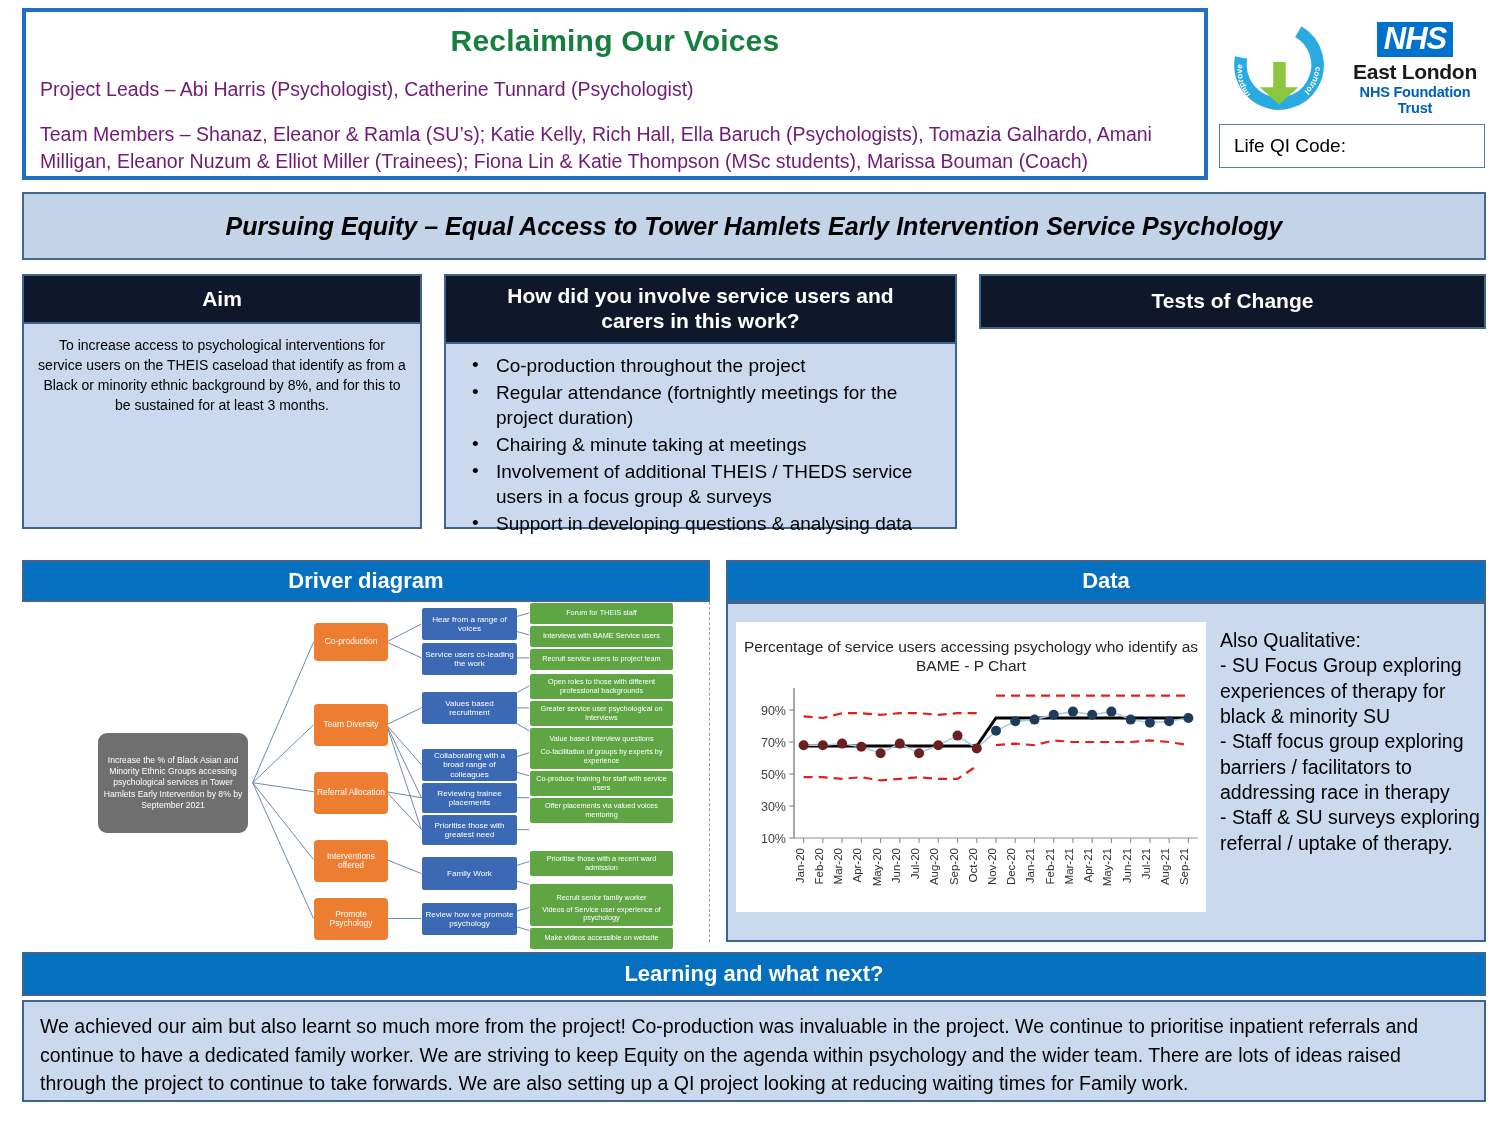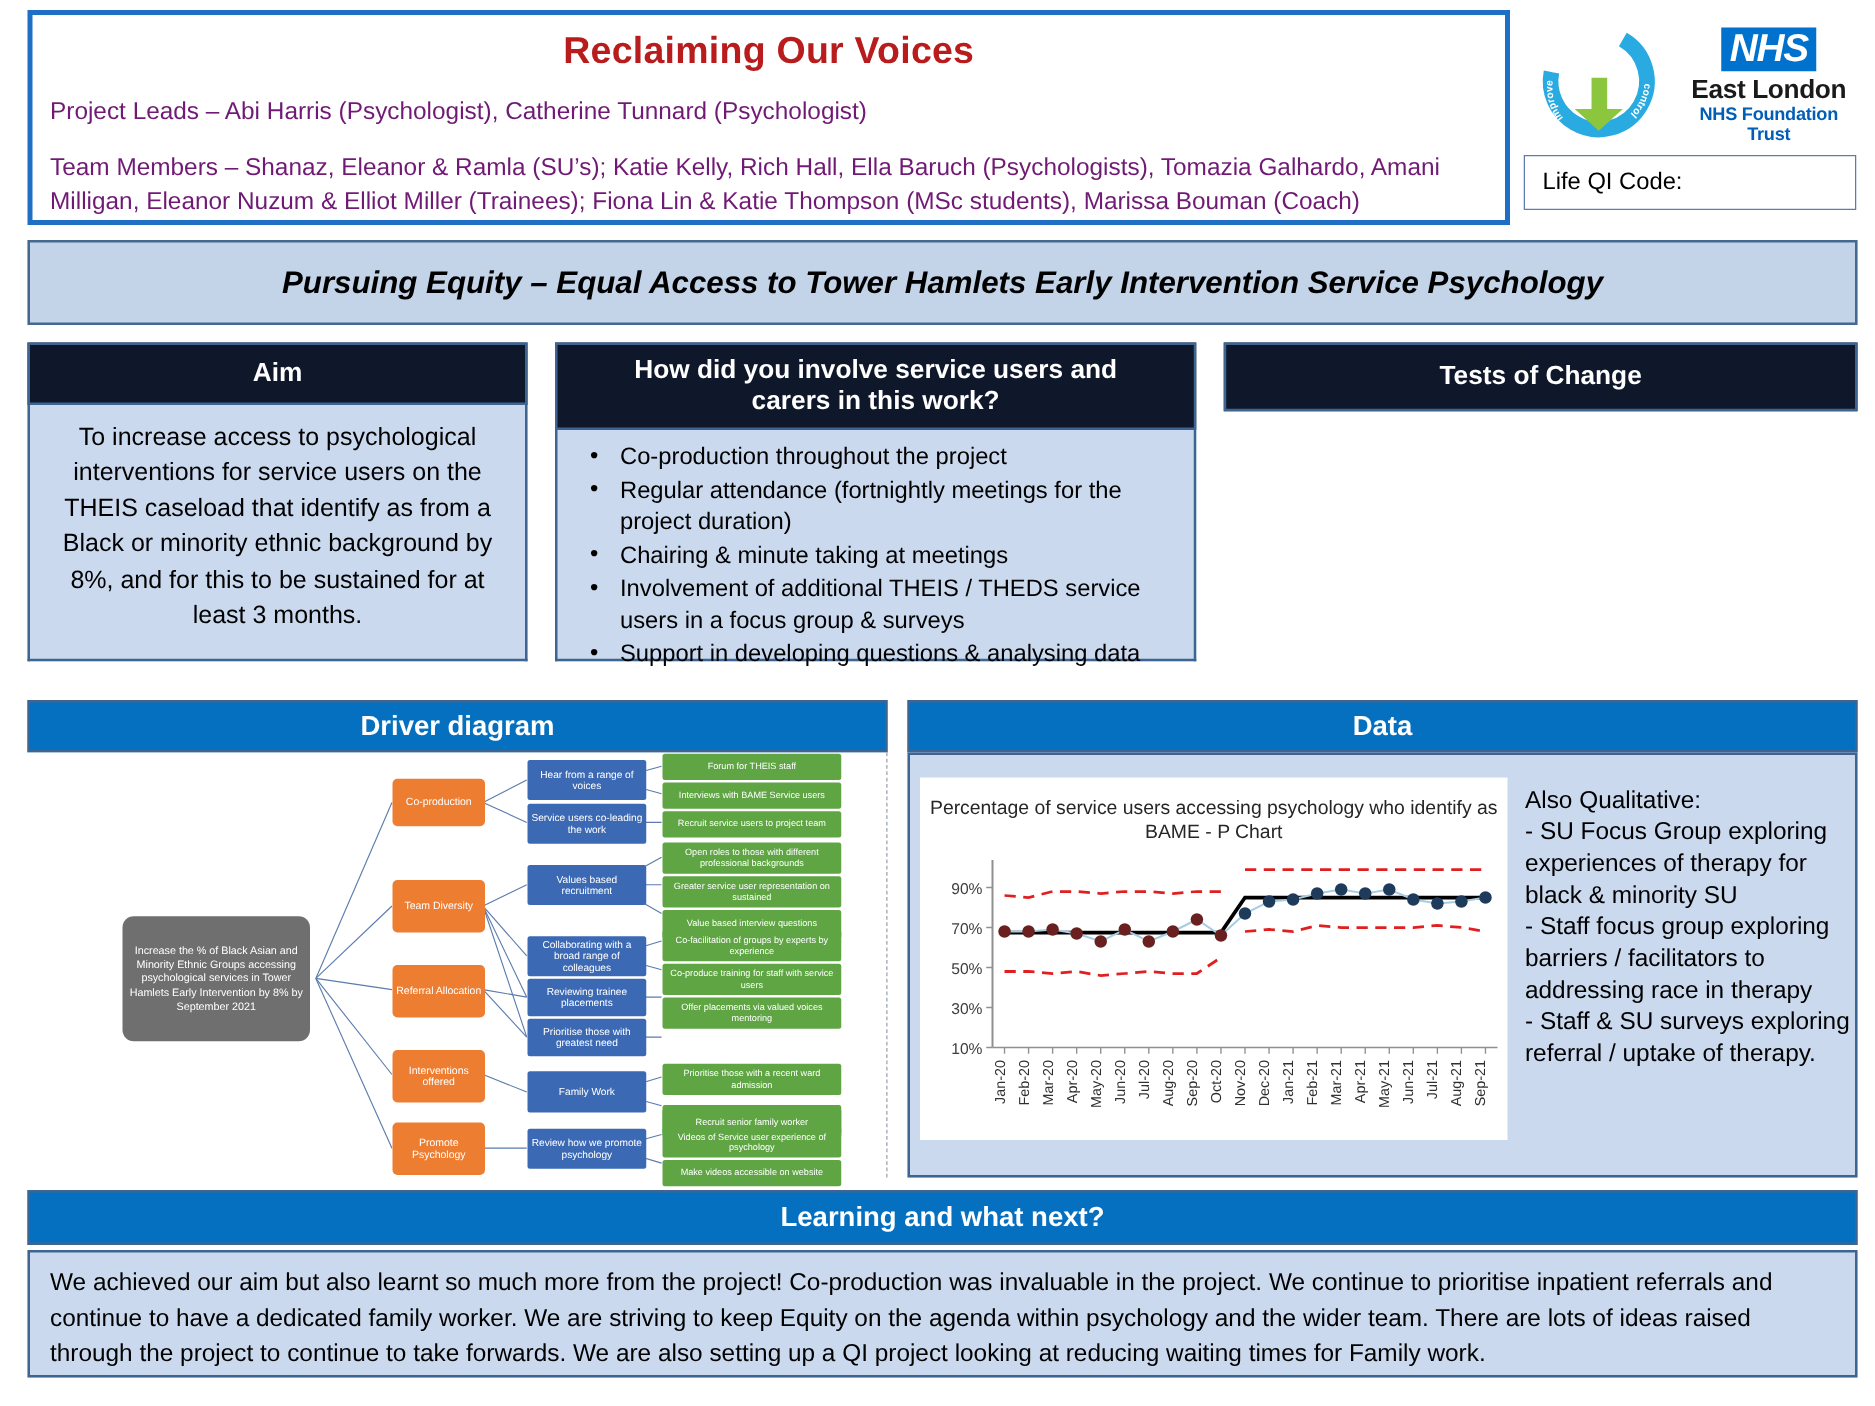--- a/index.html
+++ b/index.html
@@ -11,21 +11,21 @@
     overflow:hidden;
   }
   .poster { position:absolute; inset:0; }
 
   
   .hdr-box{
     position:absolute; left:22px; top:8px; width:1186px; height:172px;
     background:#ffffff; border:4px solid #1F6FC4;
   }
   .hdr-title{
-    text-align:center; font-size:30px; font-weight:bold; color:#b91c1c;
+    text-align:center; font-size:30px; font-weight:bold; color:#15803d;
     margin-top:12px; letter-spacing:.2px;
   }
   .hdr-lines{ margin:18px 10px 0 14px; font-size:19.5px; line-height:1.38; color:#701a75; }
 
   .logo-wrap{ position:absolute; left:1216px; top:8px; width:270px; height:112px; }
   .qi-ring{ position:absolute; left:10px; top:4px; width:106px; height:106px; }
   .nhs-block{ position:absolute; left:128px; top:14px; width:142px; text-align:center;}
   .nhs-badge{
     background:#0072CE; color:#fff; font-weight:bold; font-style:italic;
     font-size:31px; letter-spacing:-1px; line-height:1.04; padding:1px 7px 2px;
@@ -57,21 +57,21 @@
     padding:3px 6px; line-height:1.18;
   }
   .card-bd{
     background:#CAD9EE; border:2.5px solid #3E6491; border-top:none;
     color:#000;
   }
 
   
   #aim{ left:22px; top:274px; width:400px; }
   #aim .card-hd{ height:50px; font-size:21px; }
-  #aim .card-bd{ height:205px; font-size:20px; line-height:1.42; text-align:center; padding:12px 12px 0;}
+  #aim .card-bd{ height:205px; font-size:14px; line-height:1.42; text-align:center; padding:12px 12px 0;}
 
   
   #involve{ left:444px; top:274px; width:513px; }
   #involve .card-hd{ height:70px; font-size:21px; flex-direction:column; }
   #involve .card-bd{ height:185px; font-size:19px; line-height:1.35; padding:9px 10px 0 12px;}
   #involve ul{ list-style:none; }
   #involve li{ position:relative; padding-left:38px; margin-bottom:1px;}
   #involve li:before{ content:"\2022"; position:absolute; left:14px; top:-1px; font-size:19px;}
 
   
@@ -253,21 +253,21 @@
     <div class="dd-box dd-sd" style="left:400px;top:147px;width:95px;height:32px;">Collaborating with a broad range of colleagues</div>
     <div class="dd-box dd-sd" style="left:400px;top:181px;width:95px;height:30px;">Reviewing trainee placements</div>
     <div class="dd-box dd-sd" style="left:400px;top:213px;width:95px;height:30px;">Prioritise those with greatest need</div>
     <div class="dd-box dd-sd" style="left:400px;top:255px;width:95px;height:33px;">Family Work</div>
     <div class="dd-box dd-sd" style="left:400px;top:301px;width:95px;height:32px;">Review how we promote psychology</div>
 
     <div class="dd-box dd-ci" style="left:508px;top:1px;width:143px;height:21px;">Forum for THEIS staff</div>
     <div class="dd-box dd-ci" style="left:508px;top:24px;width:143px;height:21px;">Interviews with BAME Service users</div>
     <div class="dd-box dd-ci" style="left:508px;top:47px;width:143px;height:21px;">Recruit service users to project team</div>
     <div class="dd-box dd-ci" style="left:508px;top:72px;width:143px;height:25px;">Open roles to those with different professional backgrounds</div>
-    <div class="dd-box dd-ci" style="left:508px;top:99px;width:143px;height:25px;">Greater service user representation on sustained</div>
+    <div class="dd-box dd-ci" style="left:508px;top:99px;width:143px;height:25px;">Greater service user psychological on interviews</div>
     <div class="dd-box dd-ci" style="left:508px;top:126px;width:143px;height:23px;">Value based interview questions</div>
     <div class="dd-box dd-ci" style="left:508px;top:142px;width:143px;height:25px;">Co-facilitation of groups by experts by experience</div>
     <div class="dd-box dd-ci" style="left:508px;top:169px;width:143px;height:25px;">Co-produce training for staff with service users</div>
     <div class="dd-box dd-ci" style="left:508px;top:196px;width:143px;height:25px;text-align:center;">Offer placements via valued voices mentoring</div>
     <div class="dd-box dd-ci" style="left:508px;top:249px;width:143px;height:25px;">Prioritise those with a recent ward admission</div>
     <div class="dd-box dd-ci" style="left:508px;top:282px;width:143px;height:23px;">Prioritise family work</div>
     <div class="dd-box dd-ci" style="left:508px;top:285px;width:143px;height:23px;">Recruit senior family worker</div>
     <div class="dd-box dd-ci" style="left:508px;top:300px;width:143px;height:24px;">Videos of Service user experience of psychology</div>
     <div class="dd-box dd-ci" style="left:508px;top:326px;width:143px;height:21px;">Make videos accessible on website</div>
   </div>

